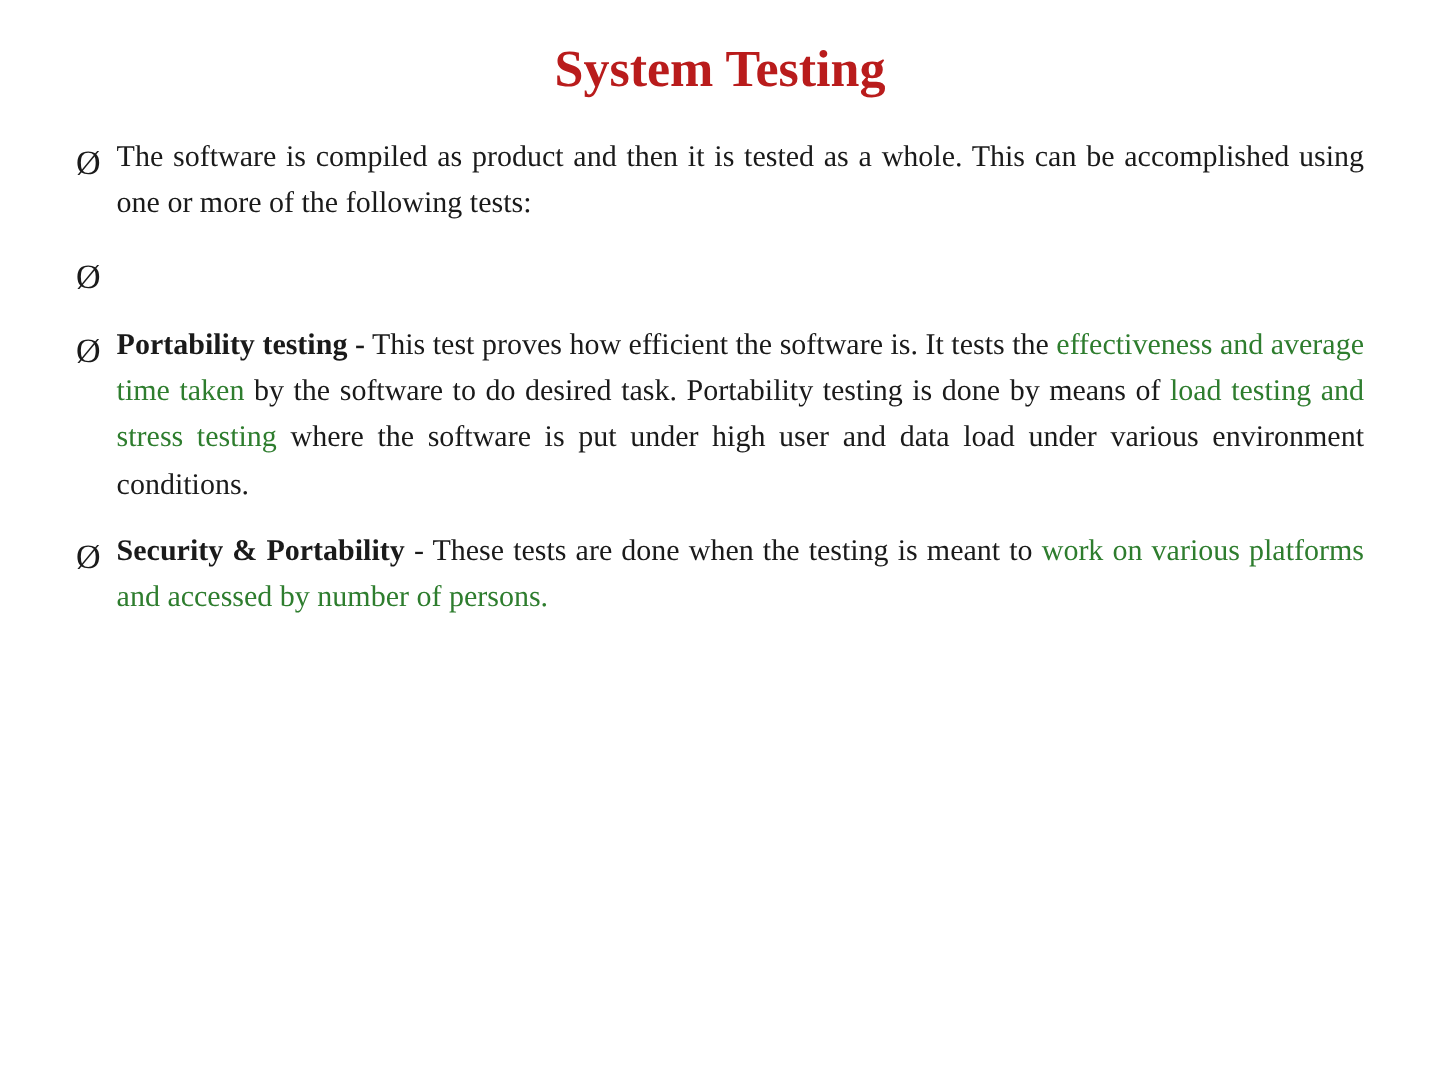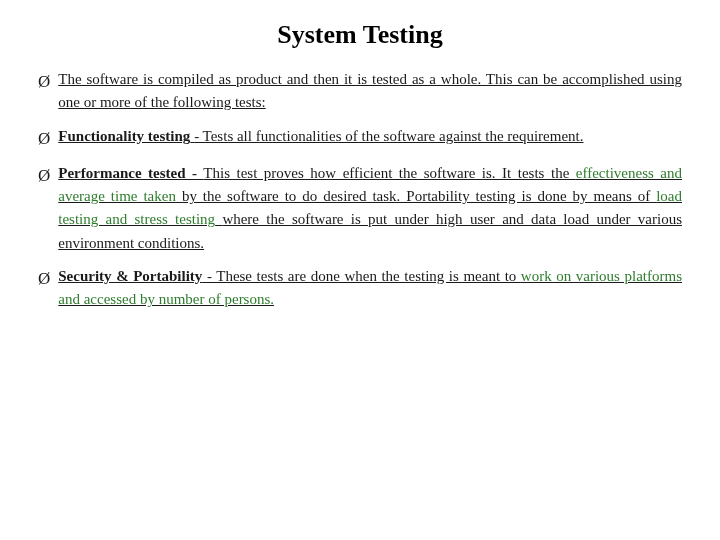--- a/index.html
+++ b/index.html
@@ -23,21 +23,21 @@
       height: 540px;
       padding: 20px 38px 20px 38px;
       display: flex;
       flex-direction: column;
     }
 
     .title {
       text-align: center;
       font-size: 26px;
       font-weight: bold;
-      color: #000000;
+      color: #b91c1c;
       margin-bottom: 18px;
       font-family: "Times New Roman", Times, serif;
     }
 
     .bullet-list {
       list-style: none;
       display: flex;
       flex-direction: column;
       gap: 10px;
     }
@@ -52,21 +52,20 @@
 
     .bullet-symbol {
       font-size: 17px;
       color: #1a1a1a;
       flex-shrink: 0;
       margin-top: 1px;
     }
 
     .bullet-content {
       flex: 1;
-      text-decoration: underline;
     }
 
     .bold-label {
       font-weight: bold;
     }
 
     .green-text {
       color: #2e7d2e;
     }
   </style>
@@ -80,30 +79,26 @@
 
     <li class="bullet-item">
       <span class="bullet-symbol">Ø</span>
       <span class="bullet-content">
         The software is compiled as product and then it is tested as a whole. This can be accomplished using one or more of the following tests:
       </span>
     </li>
 
     <li class="bullet-item">
       <span class="bullet-symbol">Ø</span>
-      <span class="bullet-content">
-        <span class="bold-label">Functionality testing</span>
-        <span> - Tests all functionalities of the software against the requirement.</span>
-      </span>
     </li>
 
     <li class="bullet-item">
       <span class="bullet-symbol">Ø</span>
       <span class="bullet-content">
-        <span class="bold-label">Performance tested -</span>
+        <span class="bold-label">Portability testing -</span>
         <span> This test proves how efficient the software is. It tests the </span>
         <span class="green-text">effectiveness and average time taken</span>
         <span> by the software to do desired task. Portability testing is done by means of </span>
         <span class="green-text">load testing and stress testing</span>
         <span> where the software is put under high user and data load under various environment conditions.</span>
       </span>
     </li>
 
     <li class="bullet-item">
       <span class="bullet-symbol">Ø</span>

